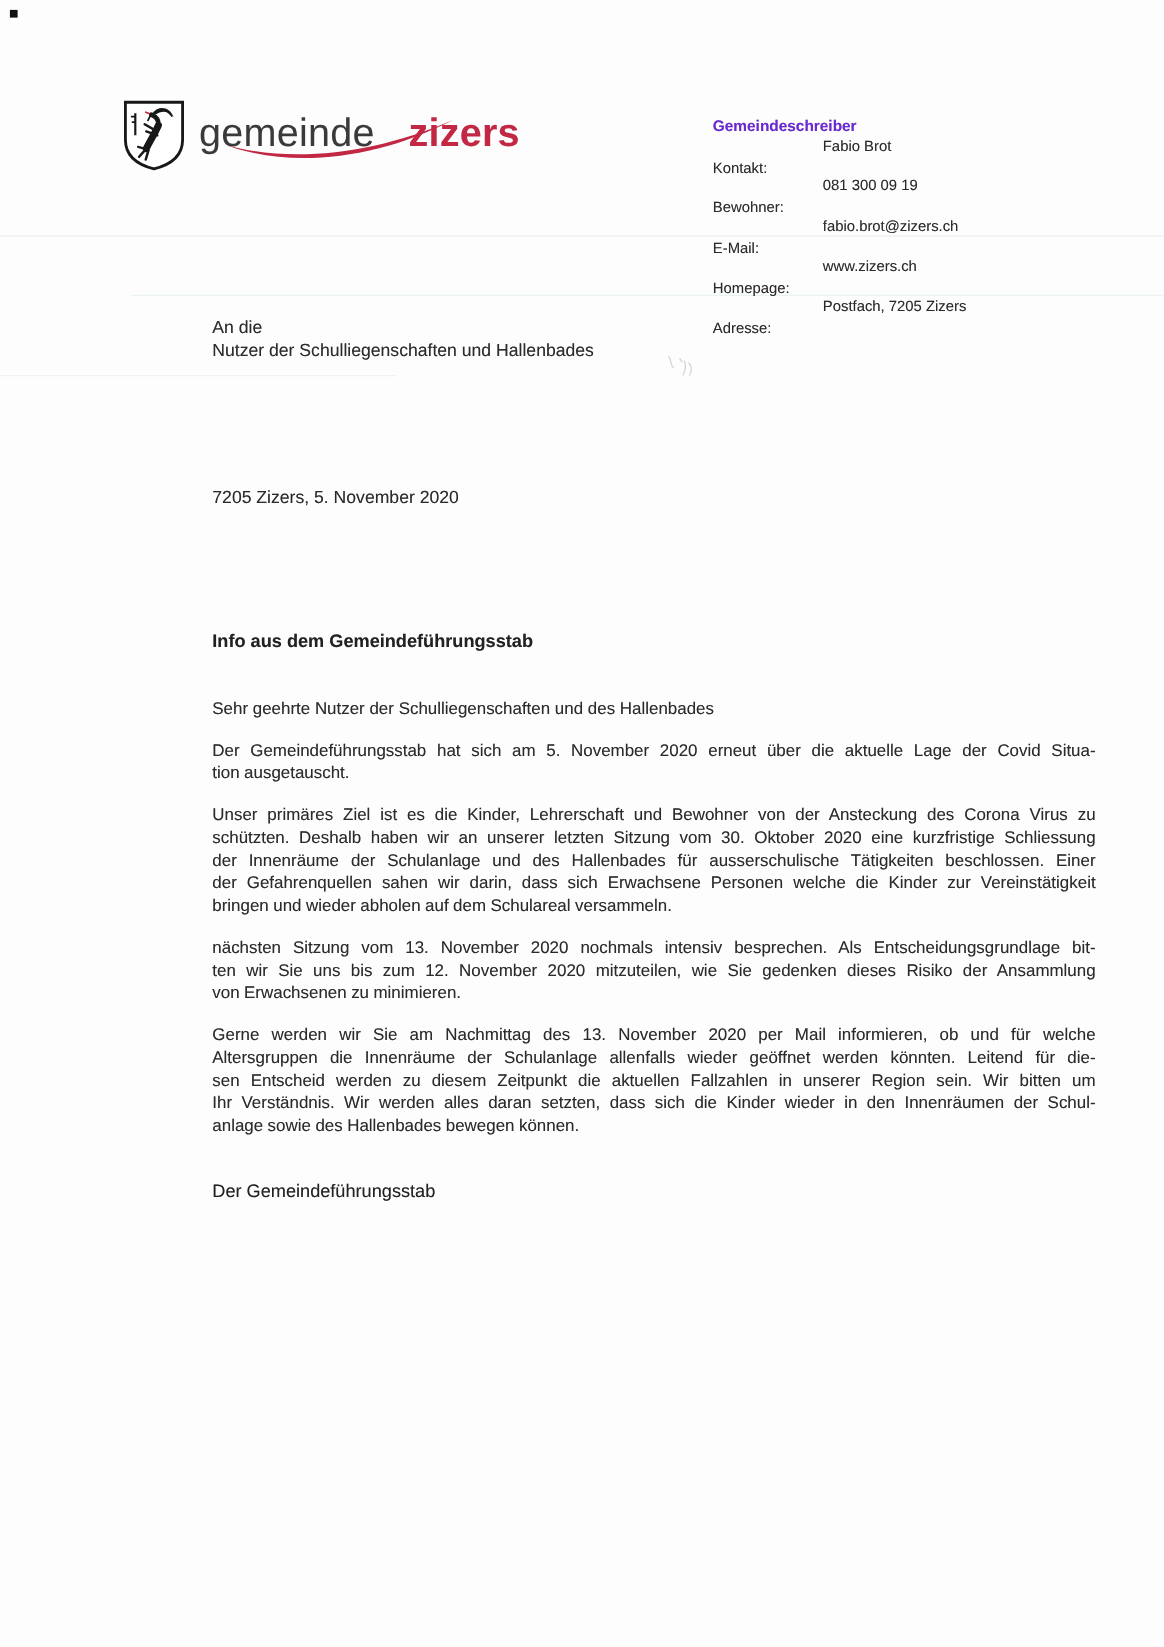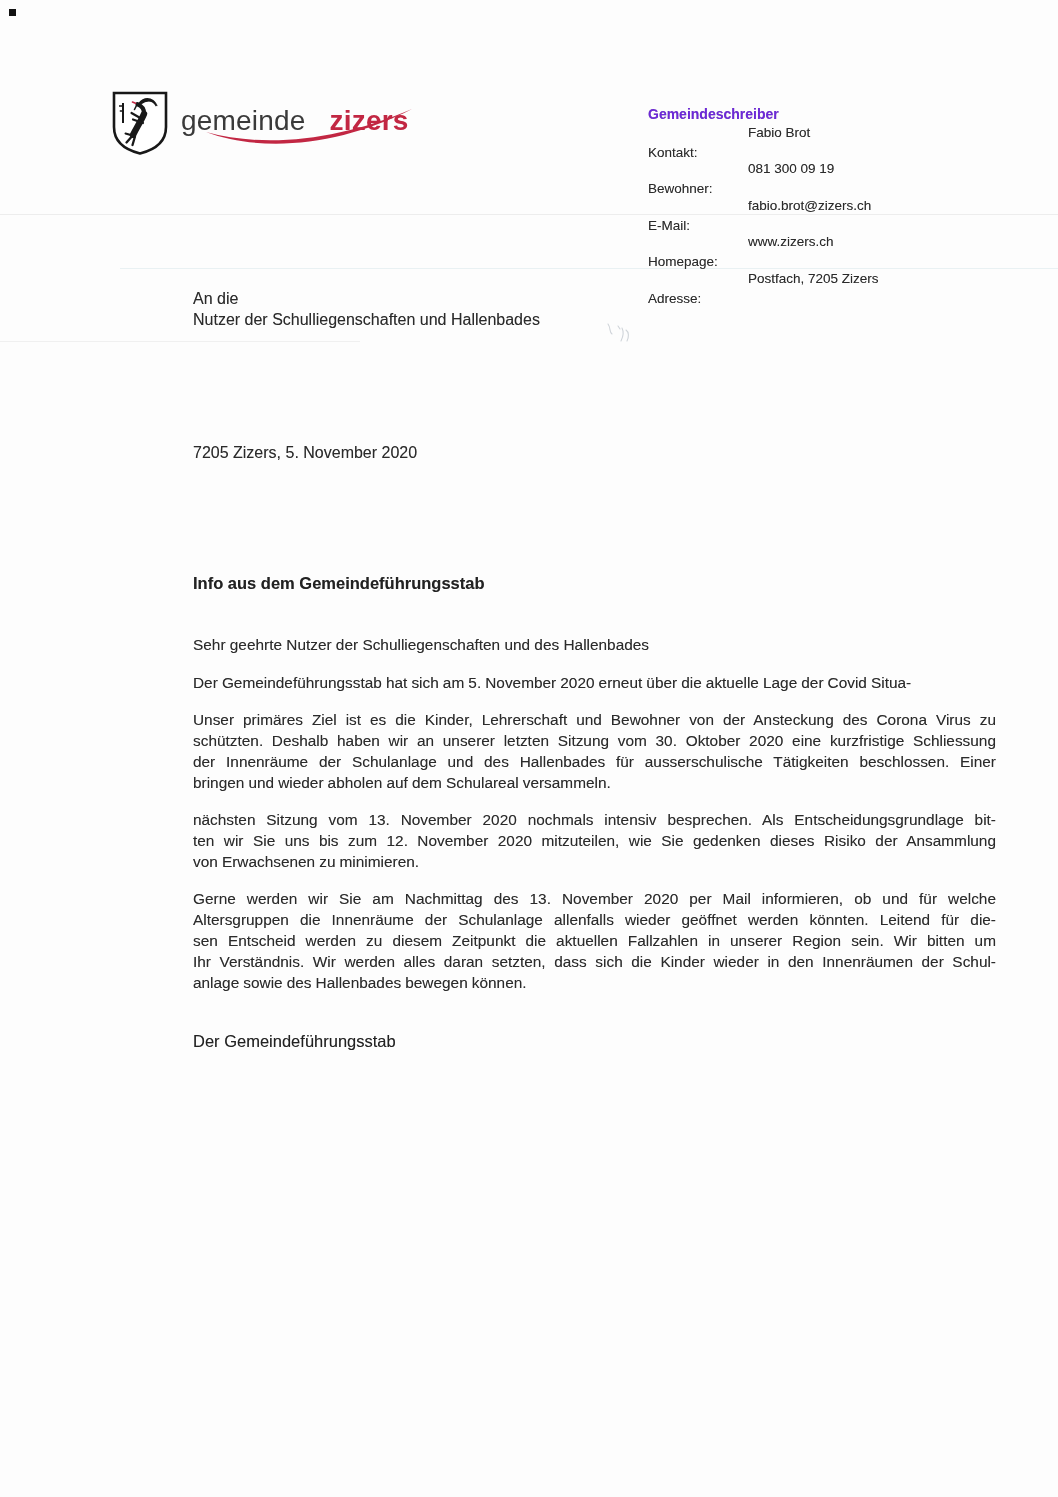--- a/index.html
+++ b/index.html
@@ -18,21 +18,21 @@
   .scanline { position: absolute; height: 1px; }
   .scanline.l1 { left: 0; top: 214px; width: 1058px; background: #ededed; }
   .scanline.l2 { left: 120px; top: 268px; width: 938px; background: #e9f1f3; }
   .scanline.l3 { left: 0; top: 341px; width: 360px; background: #f0f0f0; }
 
   
   .logo-wrap { position: absolute; left: 110px; top: 88px; width: 330px; height: 110px; }
   .crest { position: absolute; left: 0; top: 2px; }
   .wordmark {
     position: absolute; left: 71px; top: 18px;
-    font-size: 28px; line-height: 30px; letter-spacing: 0.2px;
+    font-size: 36px; line-height: 30px; letter-spacing: 0.2px;
     color: #3a3a3a; white-space: nowrap;
   }
   .wordmark .accent { font-weight: 700; color: #c22743; }
   .swoosh { position: absolute; left: 90px; top: 16px; }
 
   
   .contact { position: absolute; left: 648px; top: 106px; width: 280px; font-size: 13.5px; }
   .contact .title { font-weight: 700; font-size: 14px; color: #6d28d9; margin-bottom: 3px; }
   .contact .row { display: flex; line-height: 16.4px; }
   .contact .label { width: 100px; flex: none; margin-top: 20px; }
@@ -136,25 +136,27 @@
     <path d="M10,8 C13,12 11,16 14,18 M20,10 l2,3 M24,12 c2,4 1,9 -1,13 M28,14 c3,2 3,7 1,11" stroke="#b7bec6" stroke-width="1.1" fill="none" stroke-linecap="round"></path>
   </svg>
 
   <div class="dateline inktext">7205 Zizers, 5. November 2020</div>
 
   <div class="letter">
     <div class="subject inktext">Info aus dem Gemeindeführungsstab</div>
     <div class="salutation inktext">Sehr geehrte Nutzer der Schulliegenschaften und des Hallenbades</div>
     <div class="para inktext">
         <div class="line">Der Gemeindeführungsstab hat sich am 5. November 2020 erneut über die aktuelle Lage der Covid Situa-</div>
+        <div class="line">tion ausgetauscht.</div>
       </div>
     <div class="para inktext">
         <div class="line">Unser primäres Ziel ist es die Kinder, Lehrerschaft und Bewohner von der Ansteckung des Corona Virus zu</div>
         <div class="line">schützten. Deshalb haben wir an unserer letzten Sitzung vom 30. Oktober 2020 eine kurzfristige Schliessung</div>
         <div class="line">der Innenräume der Schulanlage und des Hallenbades für ausserschulische Tätigkeiten beschlossen. Einer</div>
+        <div class="line">der Gefahrenquellen sahen wir darin, dass sich Erwachsene Personen welche die Kinder zur Vereinstätigkeit</div>
         <div class="line">bringen und wieder abholen auf dem Schulareal versammeln.</div>
       </div>
     <div class="para inktext">
         <div class="line">nächsten Sitzung vom 13. November 2020 nochmals intensiv besprechen. Als Entscheidungsgrundlage bit-</div>
         <div class="line">ten wir Sie uns bis zum 12. November 2020 mitzuteilen, wie Sie gedenken dieses Risiko der Ansammlung</div>
         <div class="line">von Erwachsenen zu minimieren.</div>
       </div>
     <div class="para inktext">
         <div class="line">Gerne werden wir Sie am Nachmittag des 13. November 2020 per Mail informieren, ob und für welche</div>
         <div class="line">Altersgruppen die Innenräume der Schulanlage allenfalls wieder geöffnet werden könnten. Leitend für die-</div>

